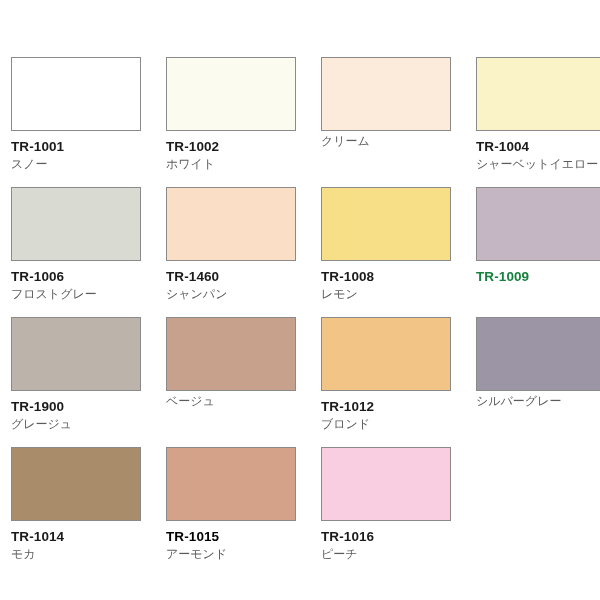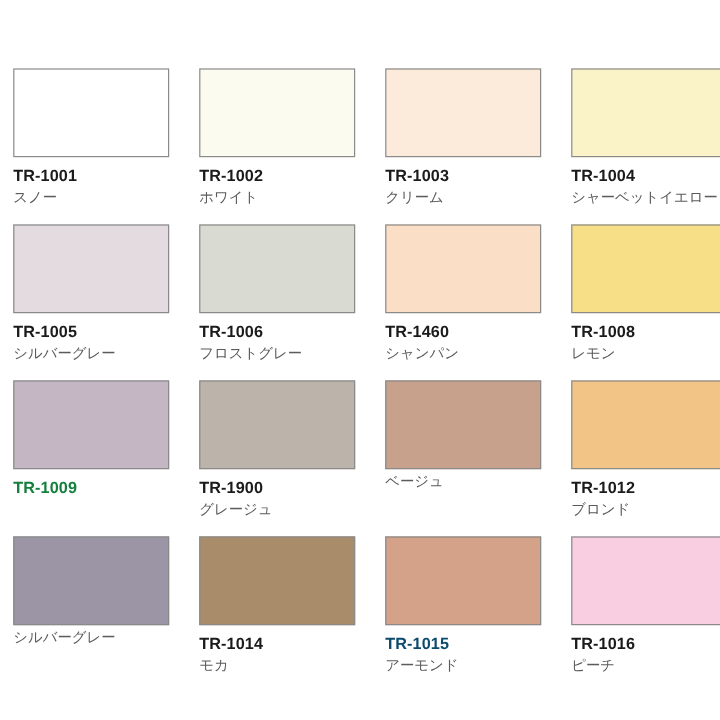--- a/index.html
+++ b/index.html
@@ -73,32 +73,26 @@
         <div class="swatch-code" style="color: rgb(27, 27, 27);">TR-1001</div>
         <div class="swatch-name" style="color: rgb(91, 91, 91);">スノー</div>
       </div>
       <div class="swatch-cell">
         <div class="swatch-chip" style="background-color: rgb(252, 251, 240); border-color: rgb(138, 138, 138);"></div>
         <div class="swatch-code" style="color: rgb(27, 27, 27);">TR-1002</div>
         <div class="swatch-name" style="color: rgb(91, 91, 91);">ホワイト</div>
       </div>
       <div class="swatch-cell">
         <div class="swatch-chip" style="background-color: rgb(252, 234, 218); border-color: rgb(138, 138, 138);"></div>
-        <div class="swatch-code" style="color: rgb(27, 27, 27);">TR-1003</div>
         <div class="swatch-name" style="color: rgb(91, 91, 91);">クリーム</div>
       </div>
       <div class="swatch-cell">
         <div class="swatch-chip" style="background-color: rgb(250, 243, 200); border-color: rgb(138, 138, 138);"></div>
         <div class="swatch-code" style="color: rgb(27, 27, 27);">TR-1004</div>
         <div class="swatch-name" style="color: rgb(91, 91, 91);">シャーベットイエロー</div>
-      </div>
-      <div class="swatch-cell">
-        <div class="swatch-chip" style="background-color: rgb(228, 219, 224); border-color: rgb(138, 138, 138);"></div>
-        <div class="swatch-code" style="color: rgb(27, 27, 27);">TR-1005</div>
-        <div class="swatch-name" style="color: rgb(91, 91, 91);">シルバーグレー</div>
       </div>
       <div class="swatch-cell">
         <div class="swatch-chip" style="background-color: rgb(217, 218, 210); border-color: rgb(138, 138, 138);"></div>
         <div class="swatch-code" style="color: rgb(27, 27, 27);">TR-1006</div>
         <div class="swatch-name" style="color: rgb(91, 91, 91);">フロストグレー</div>
       </div>
       <div class="swatch-cell">
         <div class="swatch-chip" style="background-color: rgb(250, 223, 198); border-color: rgb(138, 138, 138);"></div>
         <div class="swatch-code" style="color: rgb(27, 27, 27);">TR-1460</div>
         <div class="swatch-name" style="color: rgb(91, 91, 91);">シャンパン</div>
@@ -130,21 +124,21 @@
         <div class="swatch-chip" style="background-color: rgb(155, 149, 165); border-color: rgb(138, 138, 138);"></div>
         <div class="swatch-name" style="color: rgb(91, 91, 91);">シルバーグレー</div>
       </div>
       <div class="swatch-cell">
         <div class="swatch-chip" style="background-color: rgb(169, 140, 105); border-color: rgb(138, 138, 138);"></div>
         <div class="swatch-code" style="color: rgb(27, 27, 27);">TR-1014</div>
         <div class="swatch-name" style="color: rgb(91, 91, 91);">モカ</div>
       </div>
       <div class="swatch-cell">
         <div class="swatch-chip" style="background-color: rgb(211, 162, 136); border-color: rgb(138, 138, 138);"></div>
-        <div class="swatch-code" style="color: #0c4a6e;">TR-1015</div>
+        <div class="swatch-code" style="color: #000000;">TR-1015</div>
         <div class="swatch-name" style="color: rgb(91, 91, 91);">アーモンド</div>
       </div>
       <div class="swatch-cell">
         <div class="swatch-chip" style="background-color: rgb(249, 206, 224); border-color: rgb(138, 138, 138);"></div>
         <div class="swatch-code" style="color: rgb(27, 27, 27);">TR-1016</div>
         <div class="swatch-name" style="color: rgb(91, 91, 91);">ピーチ</div>
       </div>
     </div>
 </div>
 

